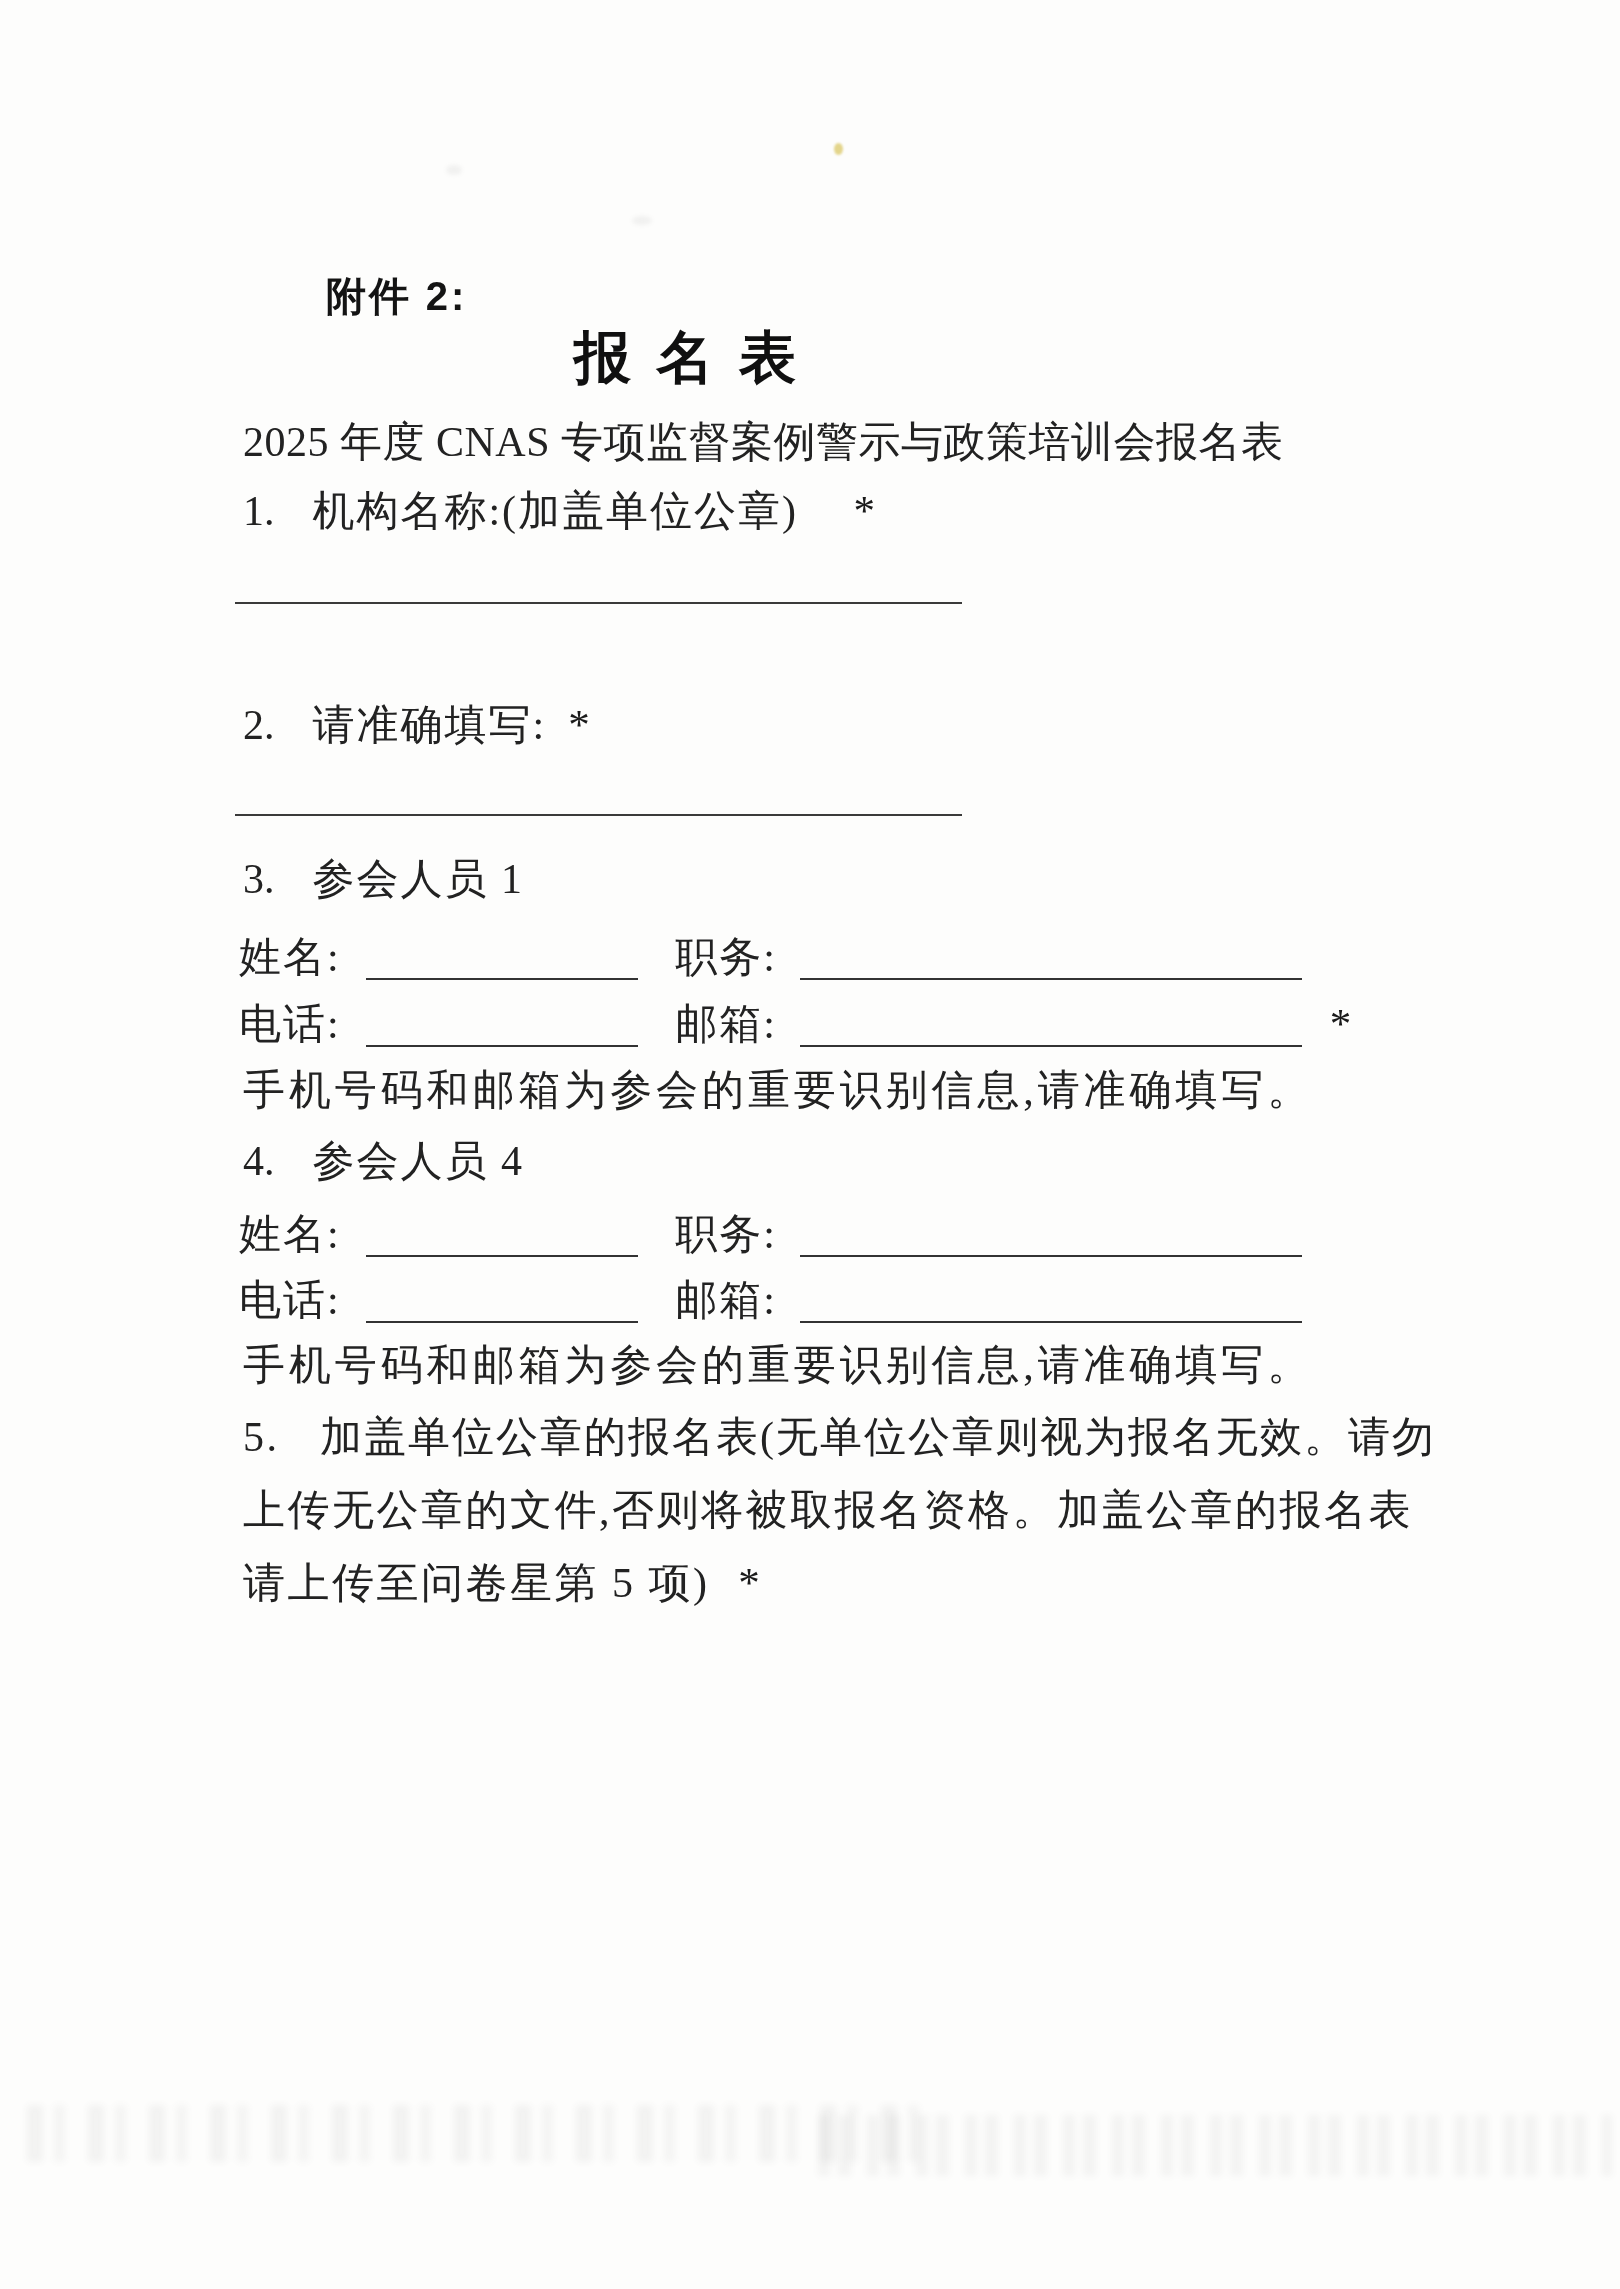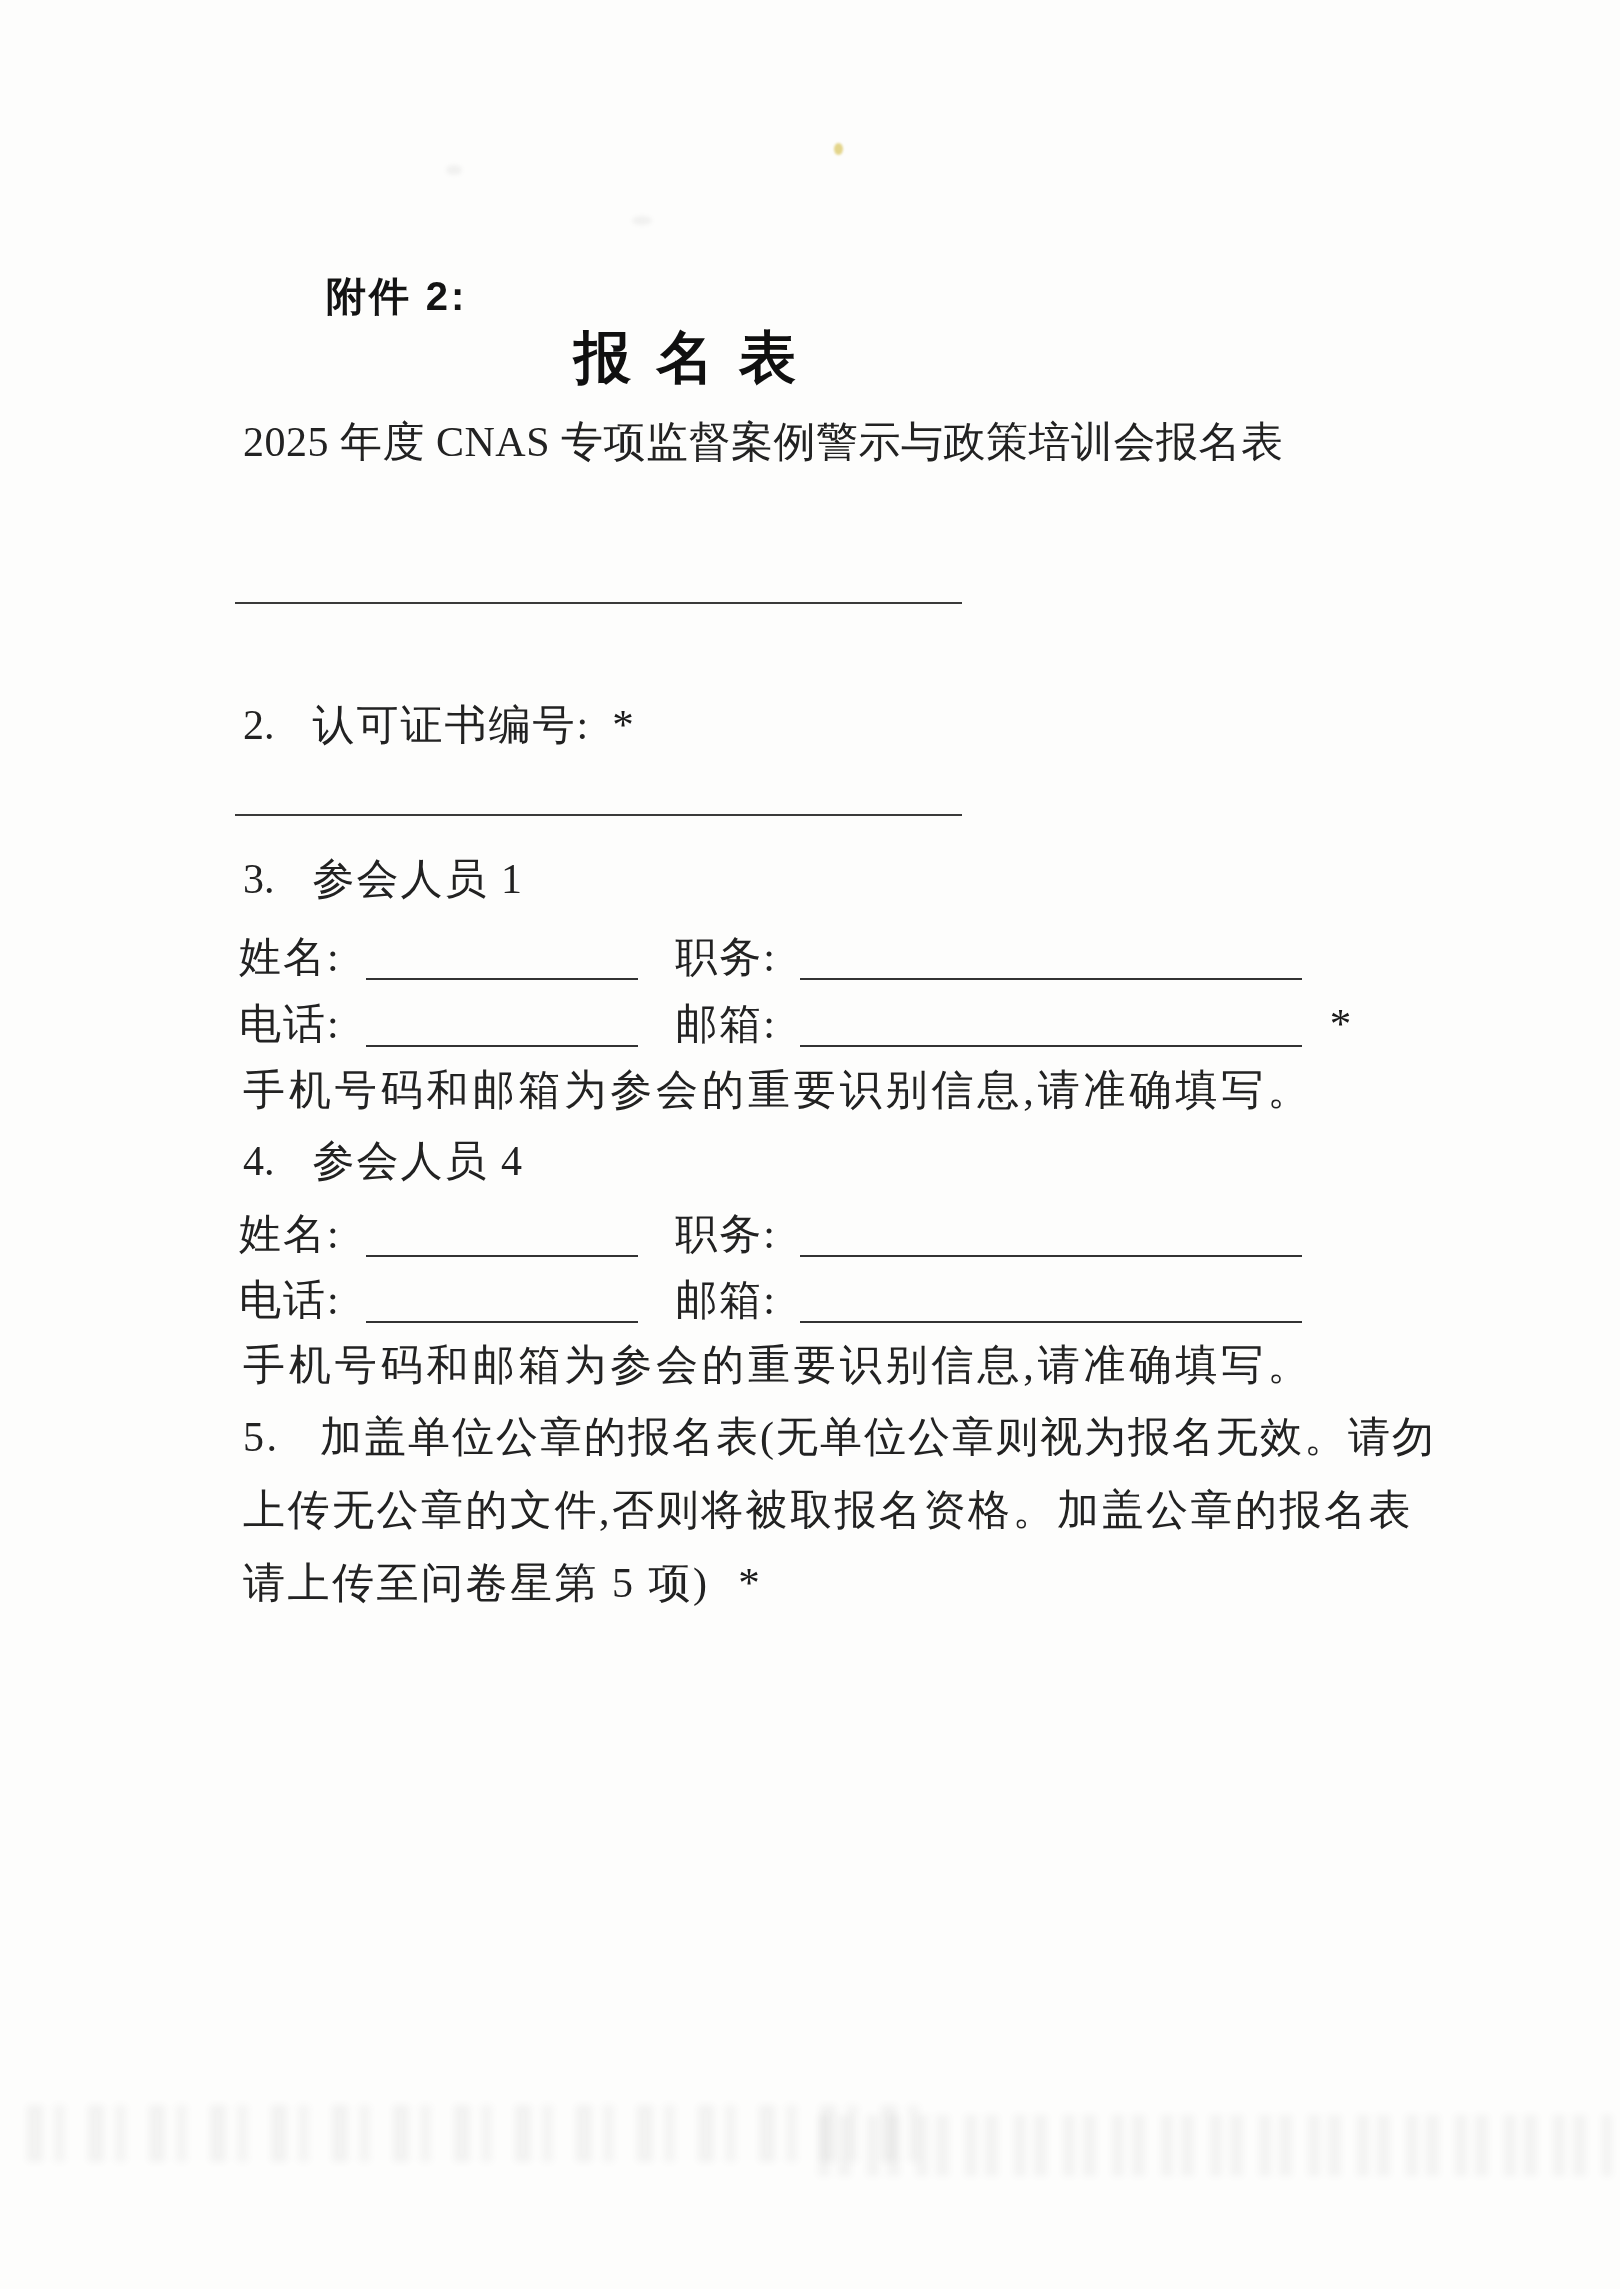--- a/index.html
+++ b/index.html
@@ -84,25 +84,30 @@
   <div class="speck-yellow"></div>
   <div class="speck-gray a"></div>
   <div class="speck-gray b"></div>
 
   <div class="attachment">附件 2:</div>
 
   <div class="doc-title">报名表</div>
 
   <div class="line subtitle">2025 年度 CNAS 专项监督案例警示与政策培训会报名表</div>
 
+  <div class="line" style="top:484px">
+    <span class="num">1.</span>
+    <span class="lbl">机构名称:(加盖单位公章)</span>
+    <span class="star" style="margin-left:45px">*</span>
+  </div>
   <div class="rule" style="top:602px"></div>
 
   <div class="line" style="top:698px">
     <span class="num">2.</span>
-    <span class="lbl">认可证书编号:</span>
+    <span class="lbl">请准确填写:</span>
     <span class="star" style="margin-left:11.8px">*</span>
   </div>
   <div class="rule" style="top:814px"></div>
 
   <div class="line" style="top:853px">
     <span class="num">3.</span>
     <span class="lbl">参会人员 1</span>
   </div>
 
   <div class="row" style="top:929px">

